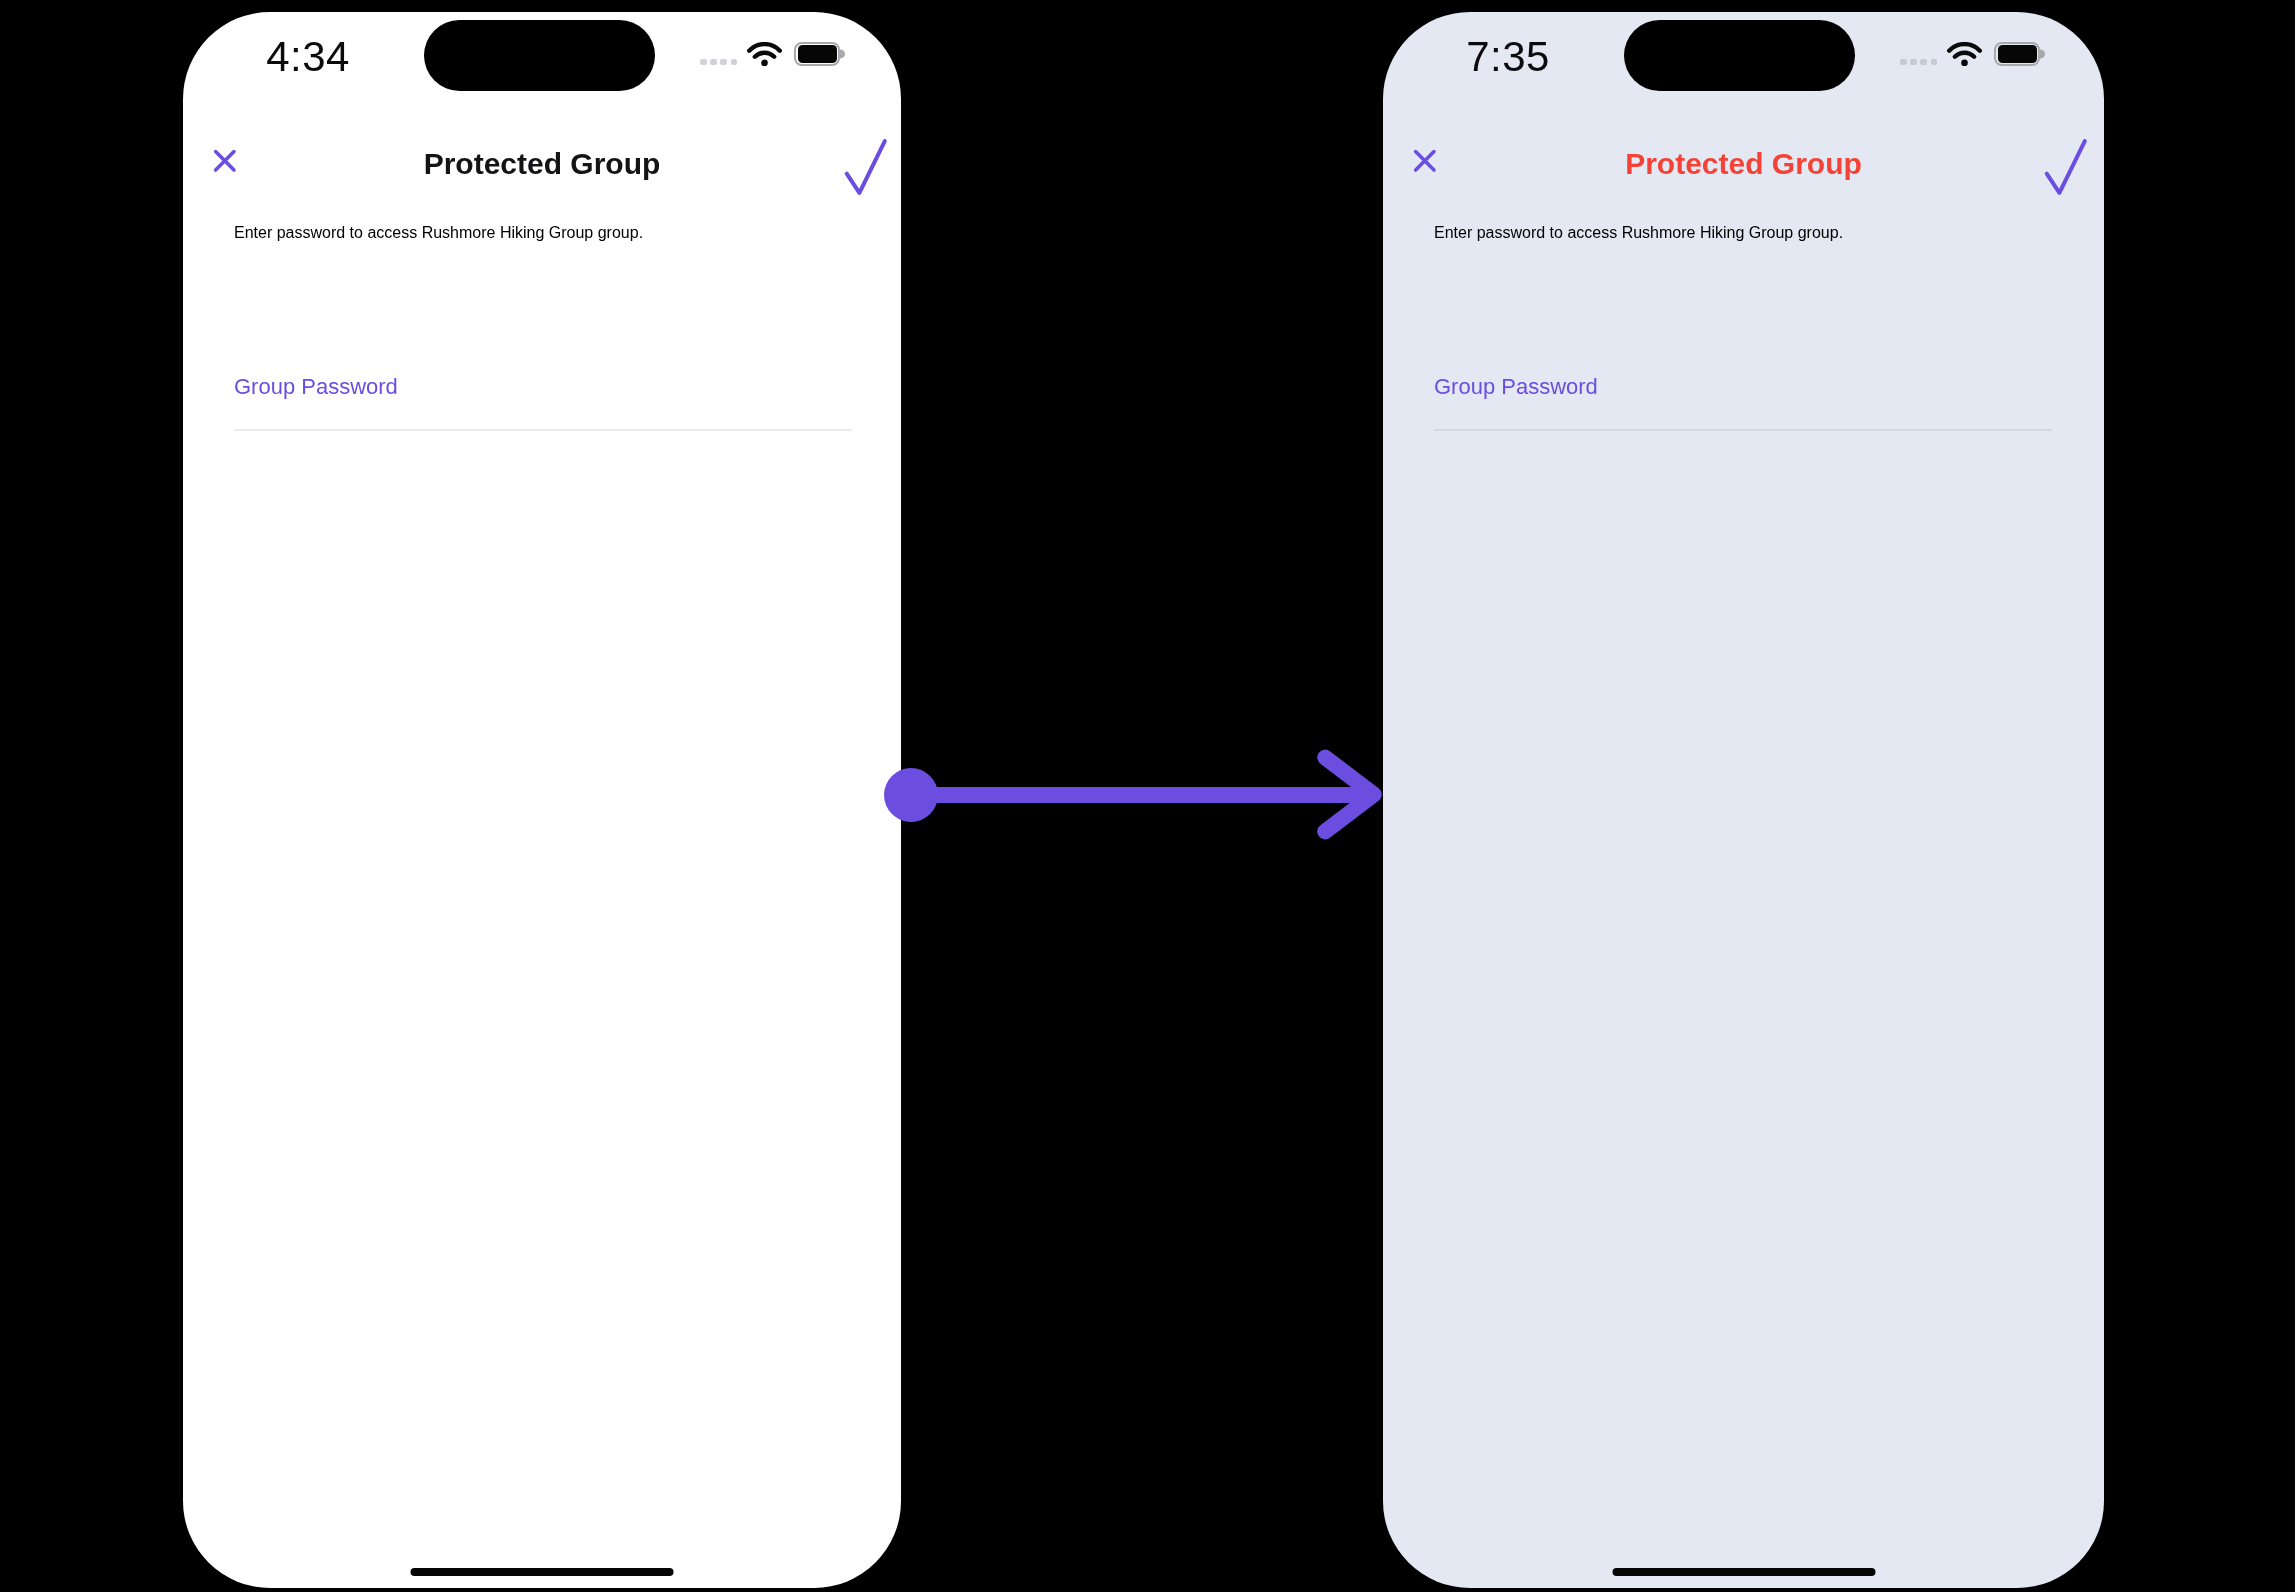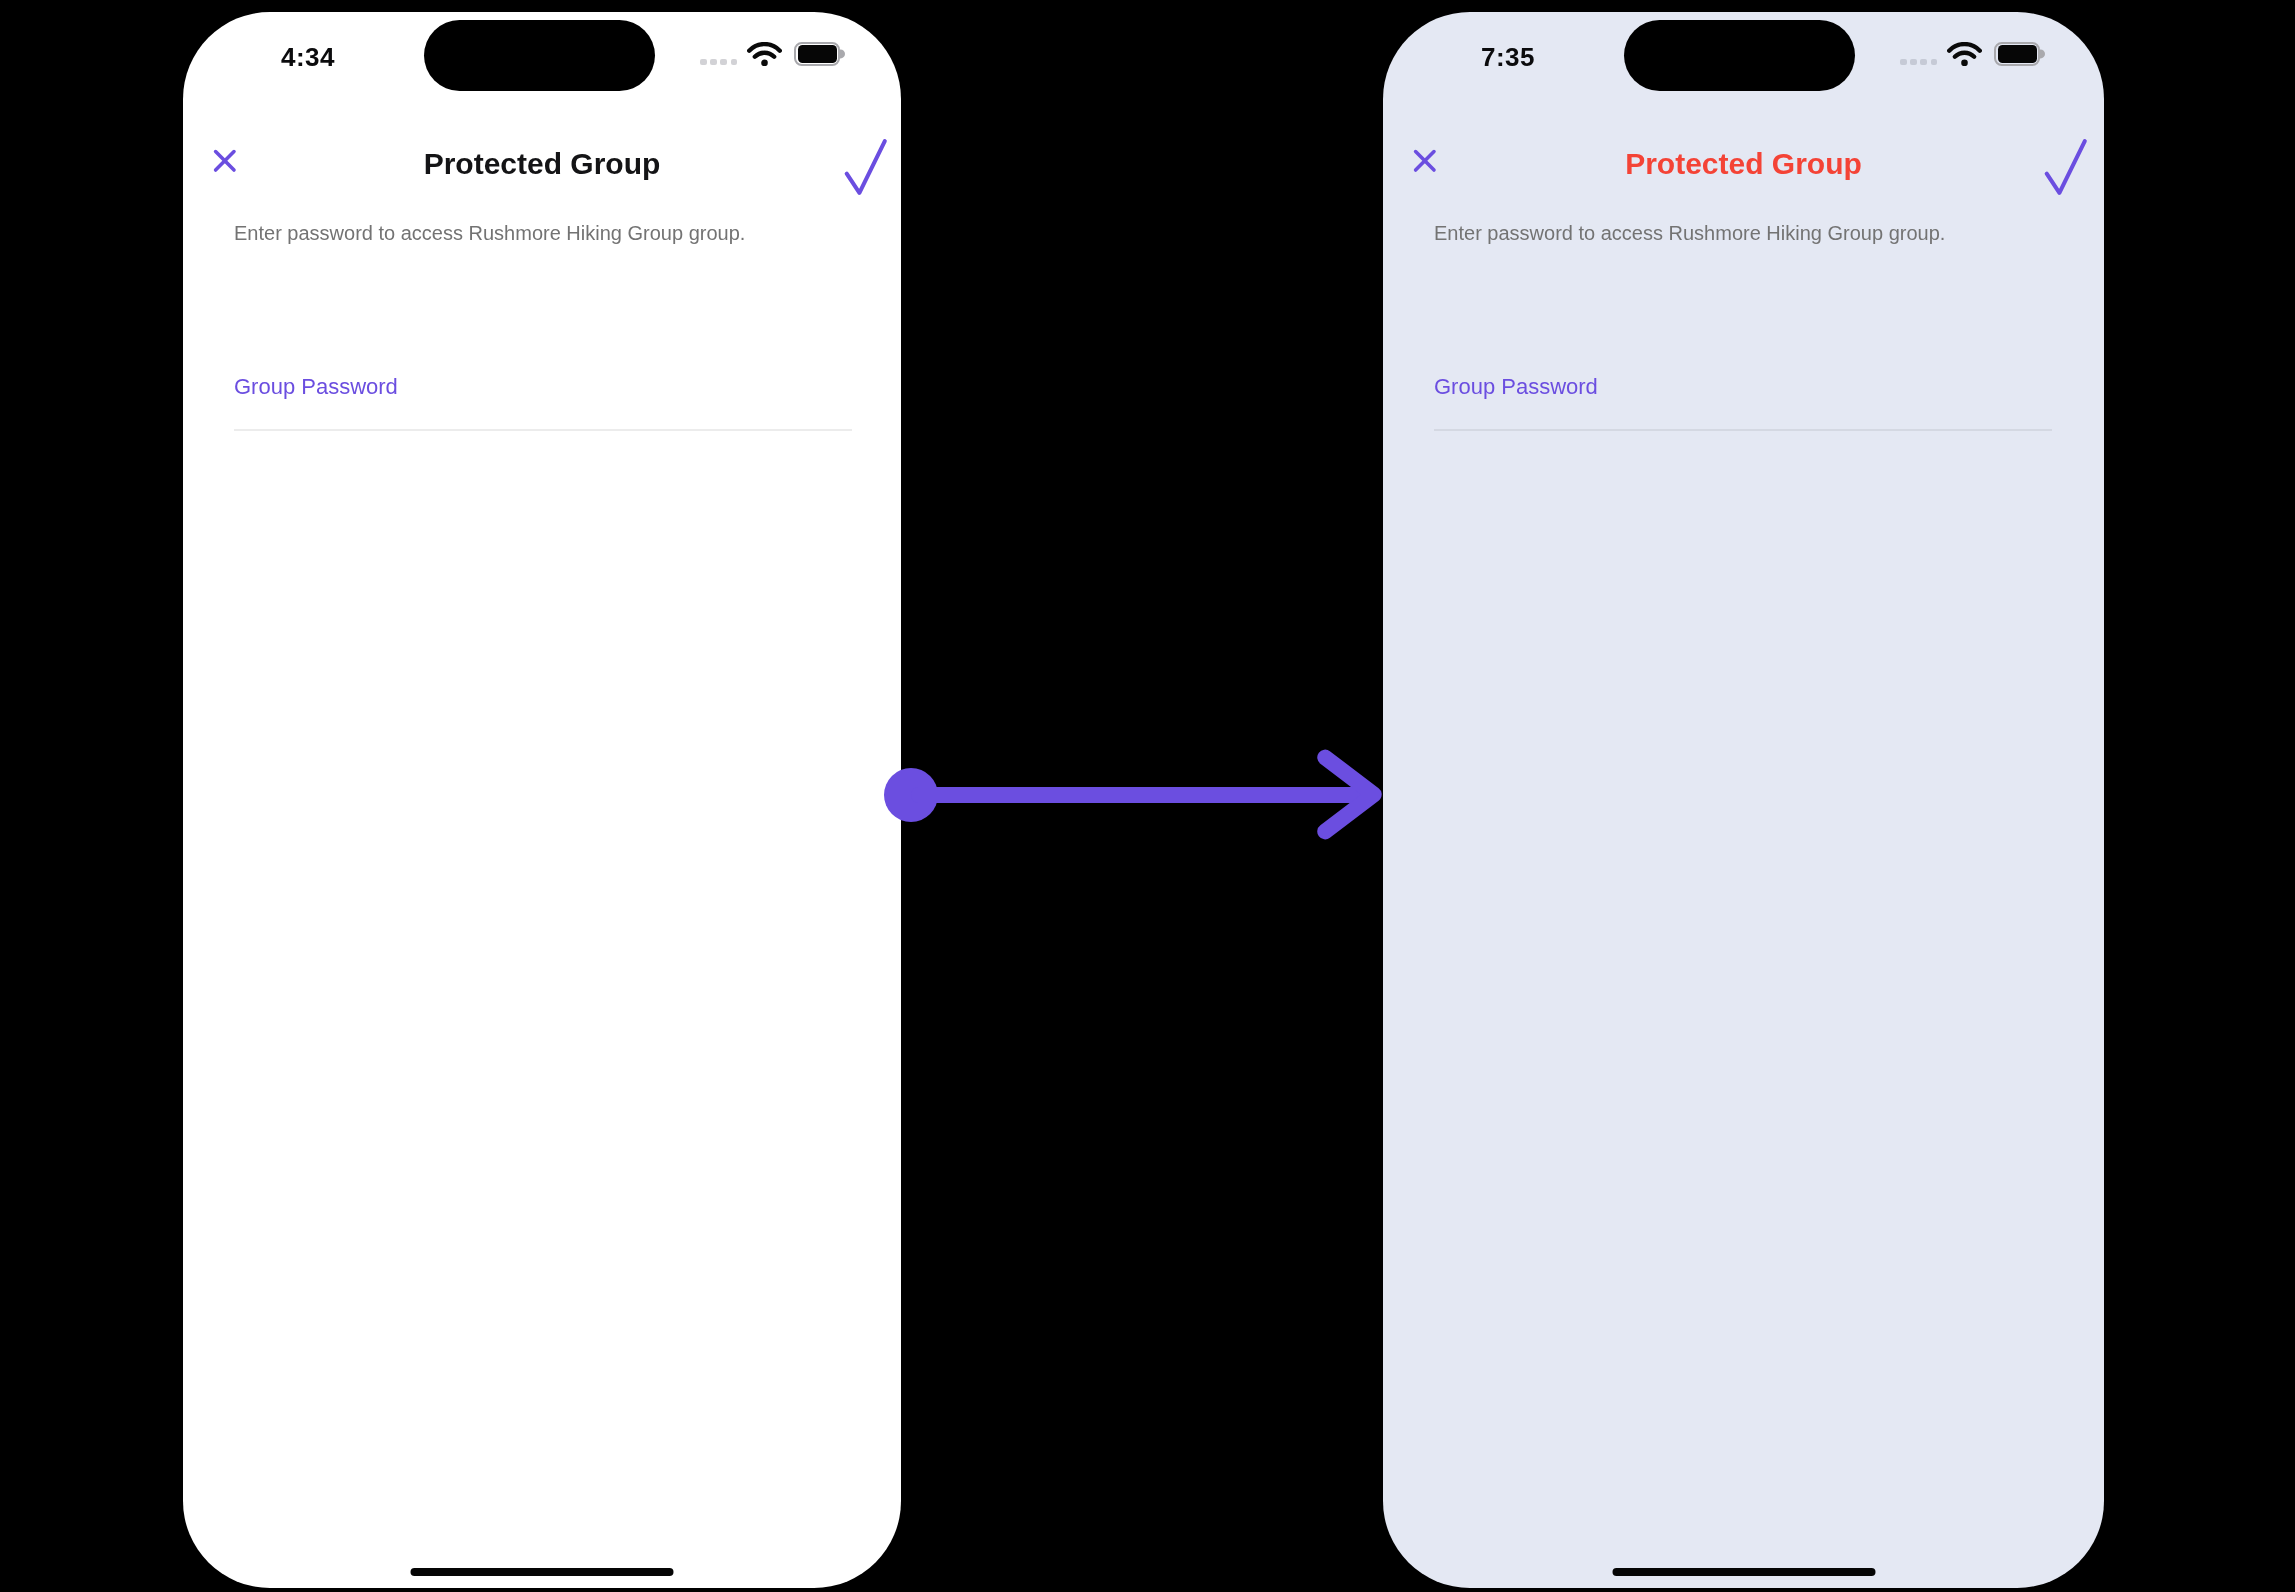--- a/index.html
+++ b/index.html
@@ -13,21 +13,21 @@
   
   .phone{
     position:absolute;top:11.7px;height:1576px;width:718px;
     border-radius:87px;background:#fff;overflow:hidden;
   }
   .phone--before{left:183px;}
   .phone--after{left:1383px;width:721px;background:#E4E8F3;}
   
   .time{
     position:absolute;left:64px;top:27.6px;width:122px;height:36px;
-    font-size:26px;font-weight:700;color:#0b0b0d;text-align:center;line-height:36px;
+    font-size:42px;font-weight:400;color:#0b0b0d;text-align:center;line-height:36px;
     letter-spacing:0.5px;
   }
   .island{
     position:absolute;left:241px;top:8.2px;width:231px;height:71px;
     background:#000;border-radius:38px;
   }
   .signal-dots{position:absolute;left:517px;top:47px;display:flex;gap:3.6px;}
   .signal-dots i{display:block;width:6.6px;height:6.6px;border-radius:2px;background:#d2d2d6;}
   .phone--after .signal-dots i{background:#c6cad6;}
   .wifi{position:absolute;left:564px;top:30px;width:35px;height:24.5px;}
@@ -43,21 +43,21 @@
   
   .close-btn{position:absolute;left:28px;top:135px;width:27.6px;height:27.6px;cursor:pointer;color:#6B4EE0;}
   .nav-title{
     position:absolute;left:0;right:0;top:133px;
     text-align:center;font-size:30px;font-weight:700;color:#141416;line-height:37px;
   }
   .confirm-btn{position:absolute;left:660px;top:124px;width:45px;height:64px;cursor:pointer;color:#6B4EE0;}
   
   .desc{
     position:absolute;left:51px;top:201px;width:515px;margin:0;
-    font-size:20px;line-height:40px;color:#737373;font-weight:400;
+    font-size:16px;line-height:40px;color:#000000;font-weight:400;
   }
   .field{position:absolute;left:51px;top:356px;width:618px;height:67px;cursor:text;}
   .field-label{font-size:22px;color:#6B4EE0;font-weight:400;line-height:37px;}
   .field-underline{position:absolute;left:0;right:0;top:61px;height:2.6px;background:#ececec;}
   .phone--after .field-underline{background:#d4d8e2;}
   
   .home-indicator{
     position:absolute;left:50%;bottom:11.7px;transform:translateX(-50%);
     width:263px;height:7.7px;border-radius:4.1px;background:#050505;
   }

